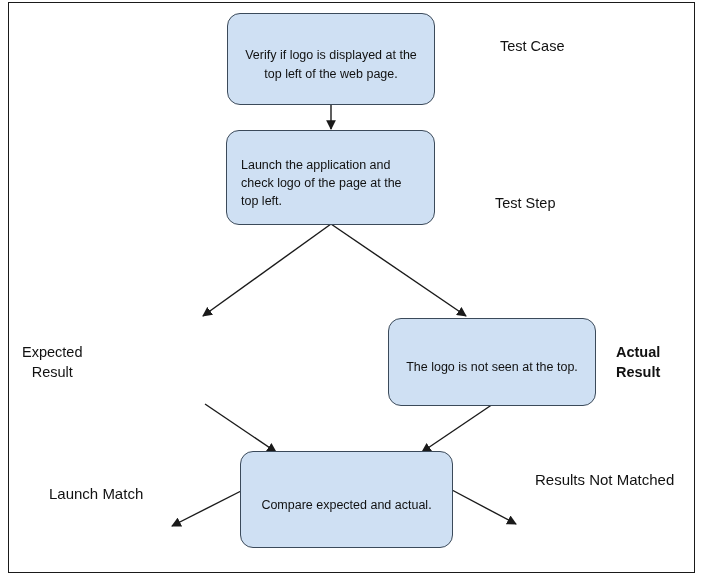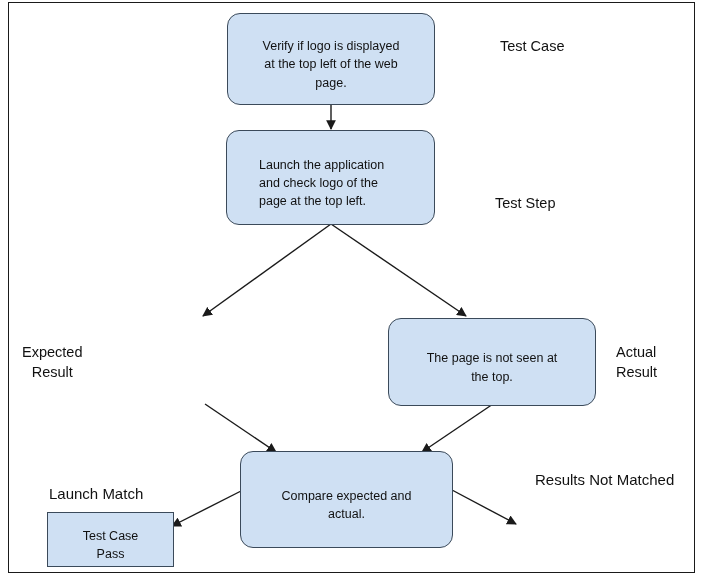--- a/index.html
+++ b/index.html
@@ -46,21 +46,21 @@
     line-height: 1.45;
   }
   .node.rounded {
     border-radius: 13px;
   }
   .node.sharp {
     border-radius: 0;
   }
   .node .node-text {
     width: 100%;
-    padding: 0 32px;
+    padding: 0 14px;
     box-sizing: border-box;
     margin-top: 11px;
   }
   .node.align-center .node-text { text-align: center; }
   .node.align-left   .node-text { text-align: left; }
 
   .side-label {
     position: absolute;
     color: #111111;
     font-size: 14.5px;
@@ -101,39 +101,36 @@
   <div class="node rounded align-center" style="left:227px; top:13px; width:208px; height:92px;">
     <div class="node-text">Verify if logo is displayed at the top left of the web page.</div>
   </div>
 
   <div class="node rounded align-left" style="left:226px; top:130px; width:209px; height:95px;">
     <div class="node-text">Launch the application and check logo of the page at the top left.</div>
   </div>
 
 
   <div class="node rounded align-center" style="left:388px; top:318px; width:208px; height:88px;">
-    <div class="node-text">The page is not seen at the top.</div>
+    <div class="node-text">The logo is not seen at the top.</div>
   </div>
 
   <div class="node rounded align-center" style="left:240px; top:451px; width:213px; height:97px;">
     <div class="node-text">Compare expected and actual.</div>
   </div>
 
-  <div class="node sharp align-center" style="left:47px; top:512px; width:127px; height:55px;">
-    <div class="node-text">Test Case Pass</div>
-  </div>
 
 
   <div class="side-label" style="left:500px; top:37px;">Test Case</div>
 
   <div class="side-label" style="left:495px; top:161px;margin-top:33px;">Test Step</div>
 
   <div class="side-label" style="left:22px; top:343px;text-align:center;">Expected
 Result</div>
 
-  <div class="side-label" style="left:616px; top:343px;">Actual
+  <div class="side-label" style="left:616px; top:343px;font-weight:bold;">Actual
 Result</div>
 
   <div class="side-label wide" style="left:49px; top:484px;">Launch Match</div>
 
   <div class="side-label wide" style="left:535px; top:470px;text-align:right;">Results Not Matched</div>
 
 </div>
 
 </body></html>

